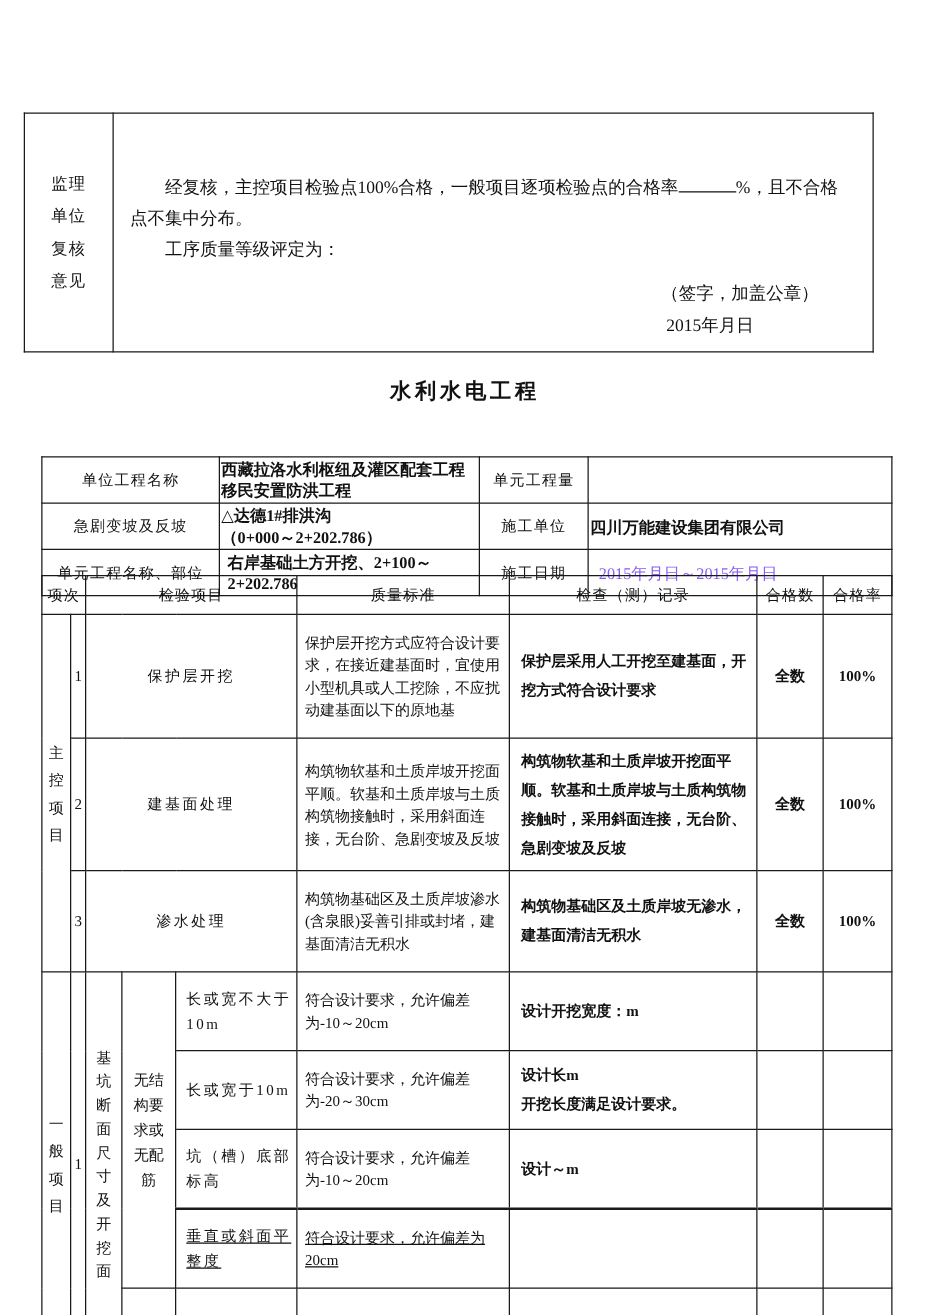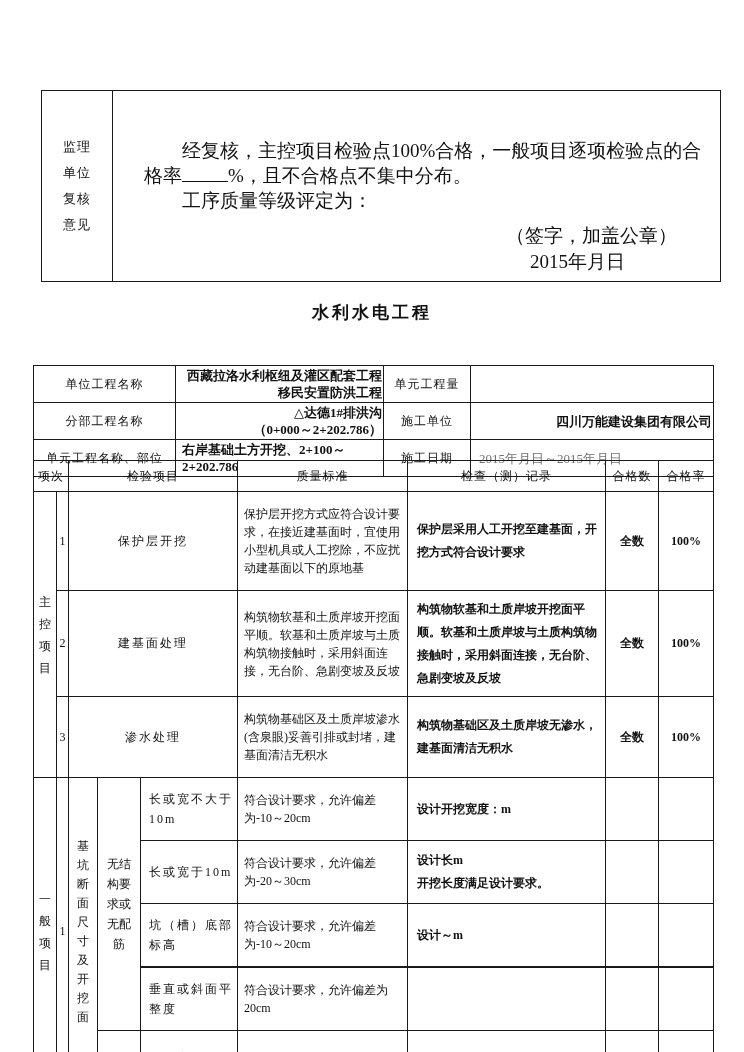--- a/index.html
+++ b/index.html
@@ -9,53 +9,53 @@
     width:744px;height:1052px;
     background:#ffffff;
     font-family:"Liberation Serif","DejaVu Serif",serif;
     color:#111;
     overflow:hidden;
   }
   table{border-collapse:collapse;table-layout:fixed;}
   td{border:1px solid #1a1a1a;vertical-align:middle;overflow:hidden;}
 
   
-  .review{position:absolute;left:41px;top:90px;}
+  .review{position:absolute;left:19px;top:90px;}
   .review table{width:680px;height:192px;}
   .rv-label-cell{width:68px;text-align:center;}
   .rv-label{width:30px;margin:0 auto;word-break:break-all;font-size:13px;line-height:26px;letter-spacing:1px;}
   .rv-body{vertical-align:top;}
-  .rv-inner{padding:46px 16px 0 12px;font-size:19px;line-height:25px;margin-left:18px;}
+  .rv-inner{padding:46px 16px 0 12px;font-size:14px;line-height:25px;}
   .rv-p{margin:0;text-indent:2em;}
   .blank{display:inline-block;width:46px;height:13px;border-bottom:1px solid #111;}
   .rv-sign{text-align:right;padding-right:26px;margin-top:10px;}
   .rv-date{text-align:right;padding-right:78px;margin-top:1px;}
 
   
   .doc-title{position:absolute;left:0;top:301px;width:744px;text-align:center;
     font-size:17px;font-weight:bold;letter-spacing:3px;}
   .doc-subtitle{position:absolute;left:0;top:327px;width:744px;text-align:center;
     font-size:19px;font-weight:bold;letter-spacing:1px;}
 
   
   .info{position:absolute;left:33px;top:365px;}
   .info table{width:680px;}
   .info tr{height:37px;margin-top:36px;}
   .i-label{text-align:center;font-size:12px;letter-spacing:1px;}
-  .i-val{font-size:13px;font-weight:bold;text-align:right;white-space:pre-line;line-height:17px;}
+  .i-val{font-size:13px;font-weight:bold;text-align:left;white-space:pre-line;line-height:17px;}
   .i-val-left{text-align:left;padding-left:6px;}
-  .i-plain{font-weight:normal;color:#737373;text-align:left;padding-left:8px;white-space:normal;}
+  .i-plain{font-weight:normal;color:#8b5cf6;text-align:left;padding-left:8px;white-space:normal;}
 
   
   .main{position:absolute;left:33px;top:460px;}
   .main table{width:680px;}
   .main td{font-size:12px;}
   .hd td{height:28px;text-align:center;letter-spacing:1px;}
   .r1{height:92px;} .r2{height:106px;} .r3{height:57px;}
-  .g1{height:43px;} .g2{height:52px;} .g3{height:41px;} .g4{height:42px;} .g5{height:21px;}
+  .g1{height:43px;} .g2{height:52px;} .g3{height:41px;} .g4{height:42px;text-decoration:underline;} .g5{height:21px;}
   .num{text-align:center;}
   .itm-c{text-align:center;letter-spacing:2px;}
   .itm{text-align:left;padding:2px 4px 2px 8px;letter-spacing:2px;line-height:20px;}
   .std{text-align:left;padding:13px 6px;line-height:18px;}
   .rec{font-weight:bold;font-size:13px;text-align:left;padding:2px 6px 2px 9px;line-height:23px;white-space:pre-line;}
   .cnt{text-align:center;font-weight:bold;font-size:13px;}
   .slash{text-align:center;}
   .vwrap{text-align:center;}
   .vtxt{width:15px;margin:0 auto;word-break:break-all;line-height:22px;letter-spacing:0;}
   .vtxt-long{line-height:19px;}
@@ -101,21 +101,21 @@
         </colgroup>
       <tbody>
           <tr>
         <td class="i-label">单位工程名称</td>
         <td class="i-val">西藏拉洛水利枢纽及灌区配套工程
 移民安置防洪工程</td>
         <td class="i-label">单元工程量</td>
         <td class="i-val"></td>
       </tr>
       <tr>
-        <td class="i-label">分部工程名称</td>
+        <td class="i-label">急剧变坡及反坡</td>
         <td class="i-val">△达德1#排洪沟
 （0+000～2+202.786）</td>
         <td class="i-label">施工单位</td>
         <td class="i-val">四川万能建设集团有限公司</td>
       </tr>
       <tr>
         <td class="i-label">单元工程名称、部位</td>
         <td class="i-val i-val-left">右岸基础土方开挖、2+100～2+202.786</td>
         <td class="i-label">施工日期</td>
         <td class="i-val i-plain">2015年月日～2015年月日</td>

